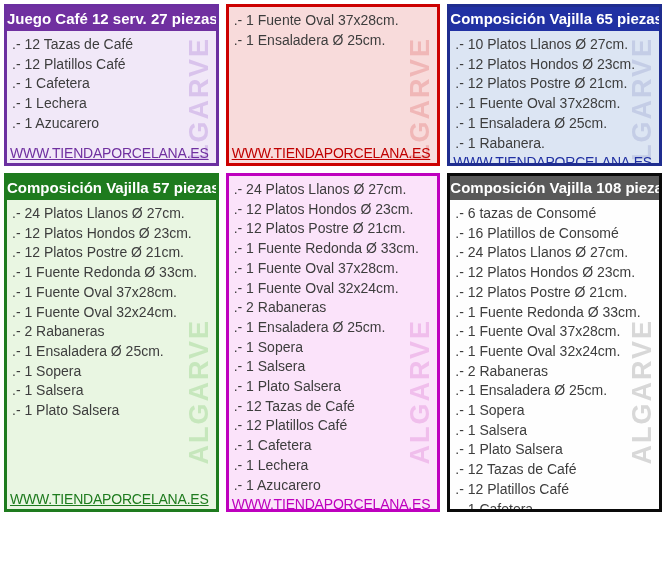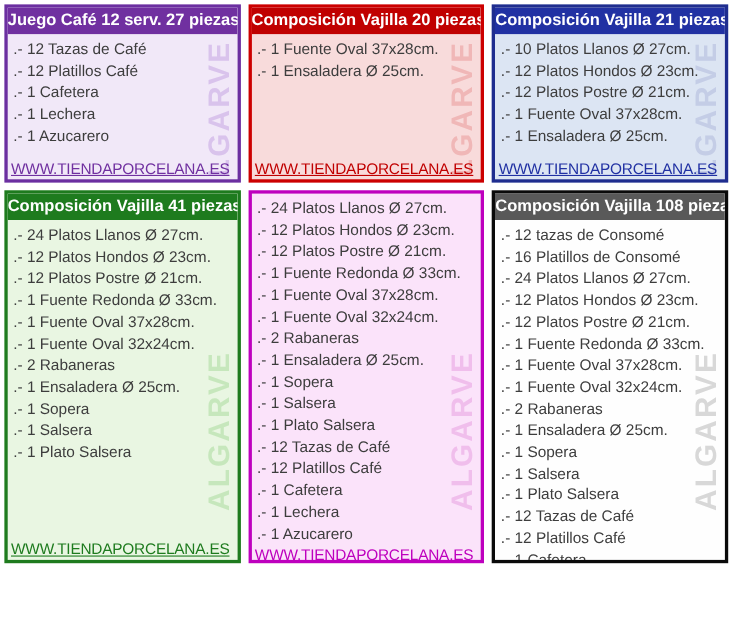--- a/index.html
+++ b/index.html
@@ -90,44 +90,44 @@
         <li>.- 12 Tazas de Café</li>
         <li>.- 12 Platillos Café</li>
         <li>.- 1 Cafetera</li>
         <li>.- 1 Lechera</li>
         <li>.- 1 Azucarero</li>
       </ul>
     <div class="footer">WWW.TIENDAPORCELANA.ES</div>
   </div>
 
   <div class="panel row-top" style="--hdr: #C00000; --border: #CC0000; --bg: #F8DBDB; --accent: #C00000; --wm: #F0B7B7;">
-    <div class="hdr">Composición Vajilla 20 piezas</div>
     <div class="wm">ALGARVE</div>
     <ul class="items">
         <li>.- 1 Fuente Oval 37x28cm.</li>
         <li>.- 1 Ensaladera Ø 25cm.</li>
       </ul>
     <div class="footer">WWW.TIENDAPORCELANA.ES</div>
   </div>
 
   <div class="panel row-top" style="--hdr: #2131A3; --border: #1F2D8F; --bg: #DCE5F3; --accent: #2131A3; --wm: #C4CDE6;">
-    <div class="hdr">Composición Vajilla 21 piezas</div>
+    <div class="hdr">Composición Vajilla 65 piezas</div>
     <div class="wm">ALGARVE</div>
     <ul class="items">
         <li>.- 10 Platos Llanos Ø 27cm.</li>
         <li>.- 12 Platos Hondos Ø 23cm.</li>
         <li>.- 12 Platos Postre Ø 21cm.</li>
         <li>.- 1 Fuente Oval 37x28cm.</li>
         <li>.- 1 Ensaladera Ø 25cm.</li>
+        <li>.- 1 Rabanera.</li>
       </ul>
     <div class="footer">WWW.TIENDAPORCELANA.ES</div>
   </div>
 
   <div class="panel row-bottom" style="--hdr: #1E7B1E; --border: #1E7B1E; --bg: #E9F6E2; --accent: #1E7B1E; --wm: #C6E7BC;">
-    <div class="hdr">Composición Vajilla 41 piezas</div>
+    <div class="hdr">Composición Vajilla 57 piezas</div>
     <div class="wm">ALGARVE</div>
     <ul class="items">
         <li>.- 24 Platos Llanos Ø 27cm.</li>
         <li>.- 12 Platos Hondos Ø 23cm.</li>
         <li>.- 12 Platos Postre Ø 21cm.</li>
         <li>.- 1 Fuente Redonda Ø 33cm.</li>
         <li>.- 1 Fuente Oval 37x28cm.</li>
         <li>.- 1 Fuente Oval 32x24cm.</li>
         <li>.- 2 Rabaneras</li>
         <li>.- 1 Ensaladera Ø 25cm.</li>
@@ -158,21 +158,21 @@
         <li>.- 1 Lechera</li>
         <li>.- 1 Azucarero</li>
       </ul>
     <div class="footer">WWW.TIENDAPORCELANA.ES</div>
   </div>
 
   <div class="panel row-bottom" style="--hdr: #595959; --border: #0A0A0A; --bg: #FEFEFE; --accent: #1A1A1A; --wm: #D8D8D8;">
     <div class="hdr">Composición Vajilla 108 piezas</div>
     <div class="wm">ALGARVE</div>
     <ul class="items">
-        <li>.- 12 tazas de Consomé</li>
+        <li>.- 6 tazas de Consomé</li>
         <li>.- 16 Platillos de Consomé</li>
         <li>.- 24 Platos Llanos Ø 27cm.</li>
         <li>.- 12 Platos Hondos Ø 23cm.</li>
         <li>.- 12 Platos Postre Ø 21cm.</li>
         <li>.- 1 Fuente Redonda Ø 33cm.</li>
         <li>.- 1 Fuente Oval 37x28cm.</li>
         <li>.- 1 Fuente Oval 32x24cm.</li>
         <li>.- 2 Rabaneras</li>
         <li>.- 1 Ensaladera Ø 25cm.</li>
         <li>.- 1 Sopera</li>

